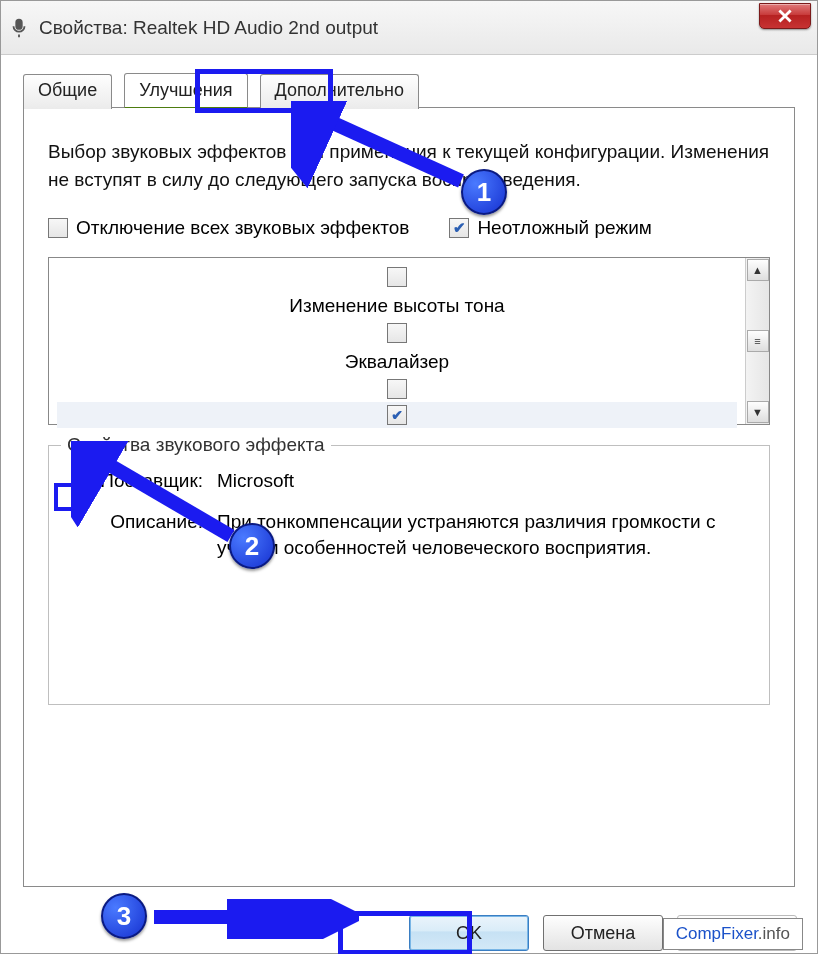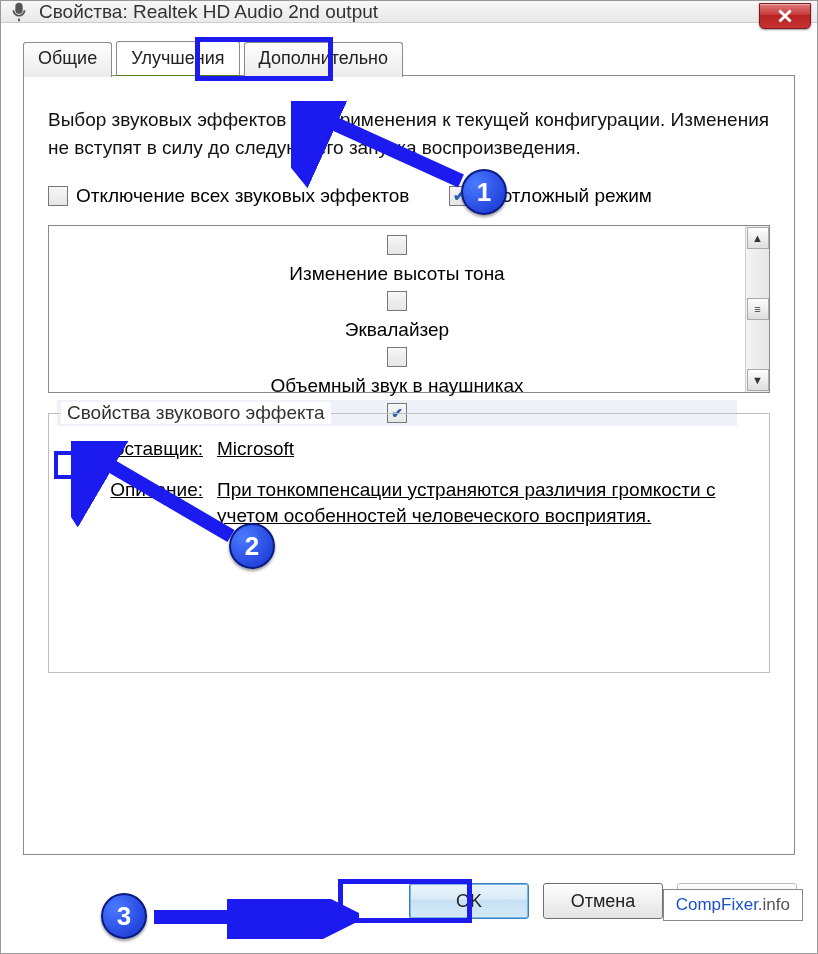--- a/index.html
+++ b/index.html
@@ -12,21 +12,21 @@
     overflow: hidden;
   }
   .window {
     width: 818px;
     height: 954px;
     background: #fff;
     border: 1px solid #999;
     position: relative;
   }
   .titlebar {
-    height: 22px;
+    height: 54px;
     display: flex;
     align-items: center;
     background: linear-gradient(to bottom, #f7f7f7, #e9e9e9);
     border-bottom: 1px solid #ccc;
     padding: 0 6px;
     position: relative;
   }
   .titlebar .title-icon {
     width: 24px; height: 24px;
     margin-right: 8px;
@@ -49,21 +49,21 @@
     box-shadow: 0 1px 0 rgba(255,255,255,0.4) inset, 0 1px 2px rgba(0,0,0,0.4);
     font-size: 16px;
   }
   .content {
     padding: 18px 22px 0 22px;
     position: relative;
     height: calc(100% - 38px);
   }
   .tabstrip {
     display: flex;
-    gap: 4px;
+    gap: 12px;
     position: relative;
     z-index: 2;
     text-align: right;
   }
   .tab {
     padding: 5px 14px 6px;
     border: 1px solid #8a8a8a;
     border-bottom: none;
     background: linear-gradient(to bottom, #fefefe, #ebebeb);
     font-size: 18px;
@@ -154,21 +154,20 @@
     font-size: 11px; color: #333;
     margin: 1px;
   }
   .scrollbar .thumb { height: 22px; }
   
   .groupbox {
     position: relative;
     border: 1px solid #bfbfbf;
     padding: 22px 18px 18px;
     min-height: 260px;
-    text-decoration: underline;
   }
   .groupbox .legend {
     position: absolute;
     top: -12px; left: 12px;
     background: #fff;
     padding: 0 6px;
     font-size: 19px;
     color: #333;
   }
   .prop-row {
@@ -232,21 +231,21 @@
     z-index: 30;
     box-shadow: 0 2px 3px rgba(0,0,0,0.4);
   }
   .arrow-svg {
     position: absolute;
     z-index: 25;
     pointer-events: none;
   }
   .watermark {
     position: absolute;
-    right: 14px; bottom: 32px;
+    right: 14px; bottom: 3px;
     border: 1px solid #888;
     background: #fff;
     padding: 5px 12px;
     font-size: 17px;
     color: #555;
     z-index: 40;
   }
   .watermark .accent { color: #1b52c9; }
   .checkbox-highlight {
     position: absolute;
@@ -303,21 +302,20 @@
           <div class="item">
             <span class="box" style="width:20px;height:20px;border:1px solid #777;display:inline-block;background:linear-gradient(to bottom,#f7f7f7,#e6e6e6);"></span>
             <span>Изменение высоты тона</span>
           </div>
           <div class="item">
             <span class="box" style="width:20px;height:20px;border:1px solid #777;display:inline-block;background:linear-gradient(to bottom,#f7f7f7,#e6e6e6);"></span>
             <span>Эквалайзер</span>
           </div>
           <div class="item">
             <span class="box" style="width:20px;height:20px;border:1px solid #777;display:inline-block;background:linear-gradient(to bottom,#f7f7f7,#e6e6e6);"></span>
-            <span>Объемный звук в наушниках</span>
           </div>
           <div class="item selected">
             <span class="box checked" style="width:20px;height:20px;border:1px solid #777;display:inline-flex;align-items:center;justify-content:center;background:linear-gradient(to bottom,#f7f7f7,#e6e6e6);color:#2b5fb3;font-size:14px;font-weight:bold;">✔</span>
           </div>
         </div>
         <div class="scrollbar">
           <div class="arrow">▲</div>
           <div class="thumb">≡</div>
           <div class="arrow">▼</div>
         </div>

